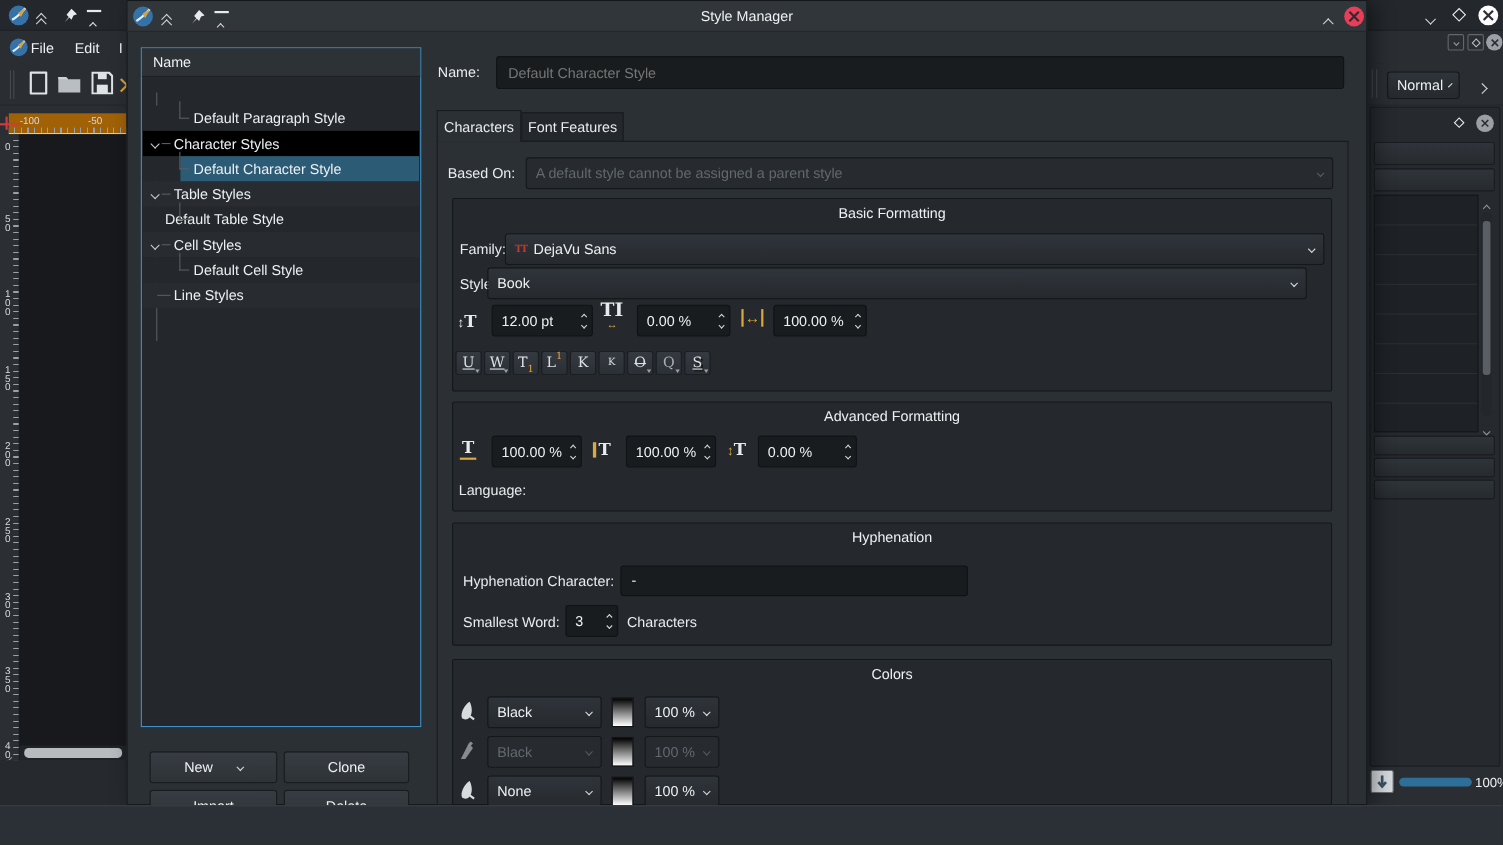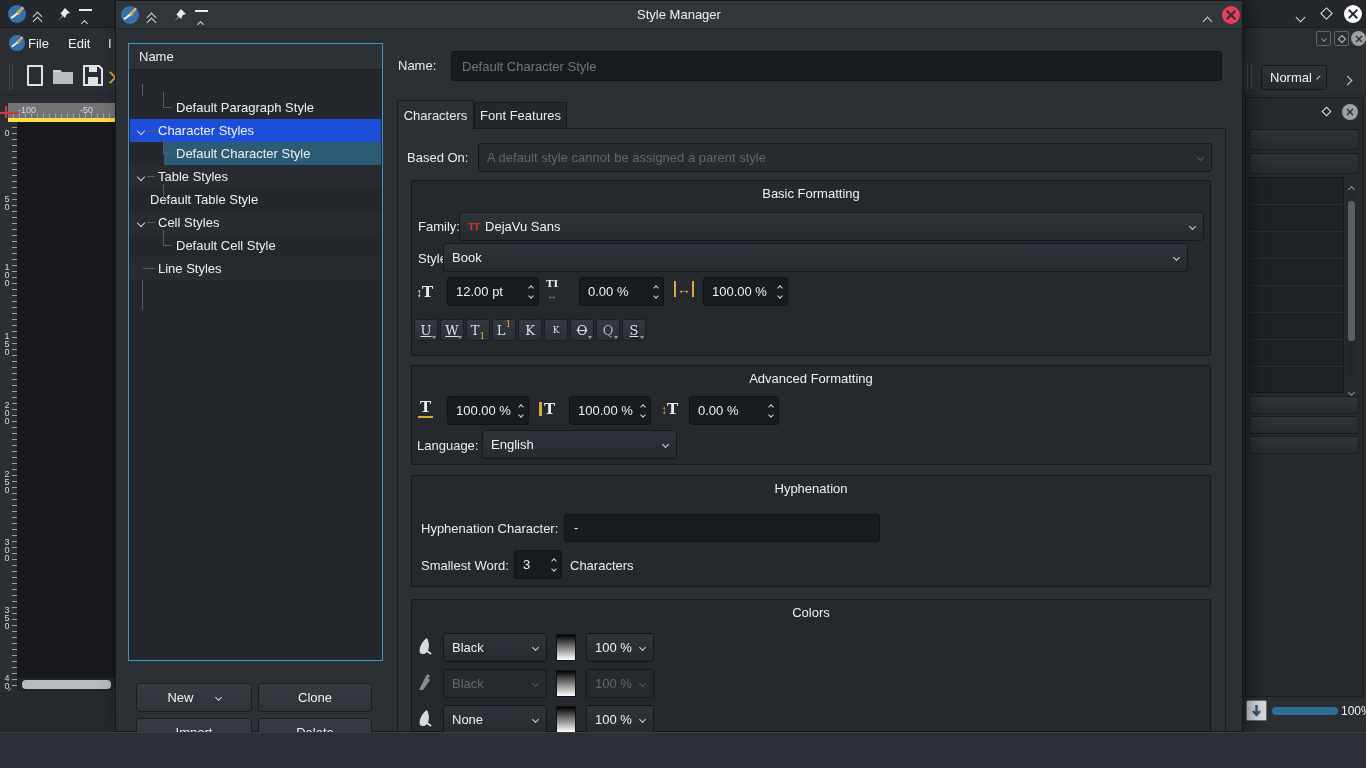--- a/index.html
+++ b/index.html
@@ -99,21 +99,21 @@
       <path d="M1 3h7l2 2h11v12H1z" fill="#b9bec3"></path>
       <path d="M1 3h7l2 2h-9z" fill="#cdd2d6"></path>
     </svg>
   <svg class="abs" style="left:83px;top:65px" width="20" height="21" viewBox="0 0 20 21">
       <path d="M1 1h15l3 3v16H1z" fill="none" stroke="#dfe3e6" stroke-width="2"></path>
       <rect x="5" y="12" width="10" height="8" fill="#dfe3e6"></rect>
       <rect x="6" y="1" width="8" height="6" fill="#dfe3e6"></rect>
     </svg>
   <span class="abs" style="left:106px;top:70px"><span class="chv r" style="width:9px;height:9px;border-color:#d9a23c;border-width:2.5px"></span></span>
 
-  <div class="abs" style="left:8px;top:103px;width:107px;height:19px;background:#737373;border-bottom:4px solid #fde047">
+  <div class="abs" style="left:8px;top:103px;width:107px;height:19px;background:#a16207;border-bottom:1px solid #fde047">
     <div class="abs" style="left:0;bottom:0;right:0;height:5px;background:repeating-linear-gradient(90deg,transparent 0 5px,#9aa0a5 5px 6px)"></div>
     <span class="rlab" style="left:10px;top:2px">-100</span>
     <span class="rlab" style="left:72px;top:2px">-50</span>
   </div>
 
   <span class="abs" style="left:0;top:112px;width:18px;height:2px;background:#d03a3a"></span>
   <span class="abs" style="left:5px;top:106px;width:2px;height:12px;background:#d03a3a"></span>
 
   <div class="abs" style="left:0;top:122px;width:18px;height:578px;background:#2b2f34;border-right:1px solid #191c1f">
     <div class="abs" style="top:0;bottom:0;right:0;width:5px;background:repeating-linear-gradient(transparent 0 5px,#9aa0a5 5px 6px)"></div>
@@ -214,21 +214,21 @@
 
   <div class="abs" style="left:12px;top:42px;width:255px;height:618px;background:#24272b;border:1px solid #3f93c8">
     <div class="abs" style="left:0;top:0;right:0;height:26px;background:#2d3237;border-bottom:1px solid #1d2125;line-height:26px;padding-left:10px">Name</div>
 
     <div class="abs" style="left:13px;top:40px;width:1px;height:226px;background:#585d63"></div>
 
     <div class="trow" style="top:52px;background:#24272b">
       <span class="lconn" style="left:33px;top:-4px;width:9px;height:16px"></span>
       <span style="padding-left:46px">Default Paragraph Style</span>
     </div>
-    <div class="trow" style="top:75px;background:#1d4ed8">
+    <div class="trow" style="top:75px;background:#000000">
       <span class="exp"></span>
       <span class="abs" style="left:17px;top:11px;width:8px;height:1px;background:#585d63"></span>
       <span style="padding-left:28px">Character Styles</span>
     </div>
     <div class="trow" style="top:98px;background:#24272b">
       <span class="sel"></span>
       <span class="lconn" style="left:33px;top:-4px;width:9px;height:16px"></span>
       <span style="padding-left:46px;position:relative">Default Character Style</span>
     </div>
     <div class="trow" style="top:121px;background:#282c31">
@@ -302,21 +302,21 @@
   </div>
 
   <span class="lbl" style="left:300px;top:282px;font-size:12px">↕<span class="sic" style="font-size:15px">T</span></span>
   <div class="abs spin" style="left:331px;top:276px;width:92px;height:29px">
     <span>12.00 pt</span>
     <span class="btns">
         <span class="chv u xs"></span>
         <span class="chv d xs"></span>
       </span>
   </div>
-  <span class="lbl" style="left:430px;top:276px;text-align:center;line-height:11px"><span class="sic" style="font-size:10px">TI</span><br><span class="gold" style="font-size:10px">↔</span></span>
+  <span class="lbl" style="left:430px;top:276px;text-align:center;line-height:11px"><span class="sic" style="font-size:17px">TI</span><br><span class="gold" style="font-size:10px">↔</span></span>
   <div class="abs spin" style="left:463px;top:276px;width:85px;height:29px">
     <span>0.00 %</span>
     <span class="btns">
         <span class="chv u xs"></span>
         <span class="chv d xs"></span>
       </span>
   </div>
   <span class="lbl gold" style="left:558px;top:280px;font-size:14px;border-left:2px solid #d9a93f;border-right:2px solid #d9a93f;padding:0 1px;line-height:16px">↔</span>
   <div class="abs spin" style="left:587px;top:276px;width:85px;height:29px">
     <span>100.00 %</span>
@@ -382,24 +382,20 @@
   </div>
   <span class="lbl" style="left:545px;top:399px"><span class="gold" style="font-size:12px">↕</span><span class="sic" style="font-size:15px">T</span></span>
   <div class="abs spin" style="left:573px;top:395px;width:90px;height:29px">
     <span>0.00 %</span>
     <span class="btns">
         <span class="chv u xs"></span>
         <span class="chv d xs"></span>
       </span>
   </div>
   <span class="lbl" style="left:301px;top:437px">Language:</span>
-  <div class="abs combo" style="left:366px;top:429px;width:195px;height:29px">
-    <span>English</span>
-    <span class="cv chv d sm"></span>
-  </div>
 
   <div class="gbox" style="left:295px;top:474px;width:800px;height:112px">
     <span class="gt">Hyphenation</span>
   </div>
   <span class="lbl" style="left:305px;top:520px">Hyphenation Character:</span>
   <div class="abs field" style="left:448px;top:513px;width:316px;height:28px;line-height:26px;padding:0 9px">
     <span>-</span>
   </div>
   <span class="lbl" style="left:305px;top:557px">Smallest Word:</span>
   <div class="abs spin" style="left:398px;top:549px;width:48px;height:29px">

